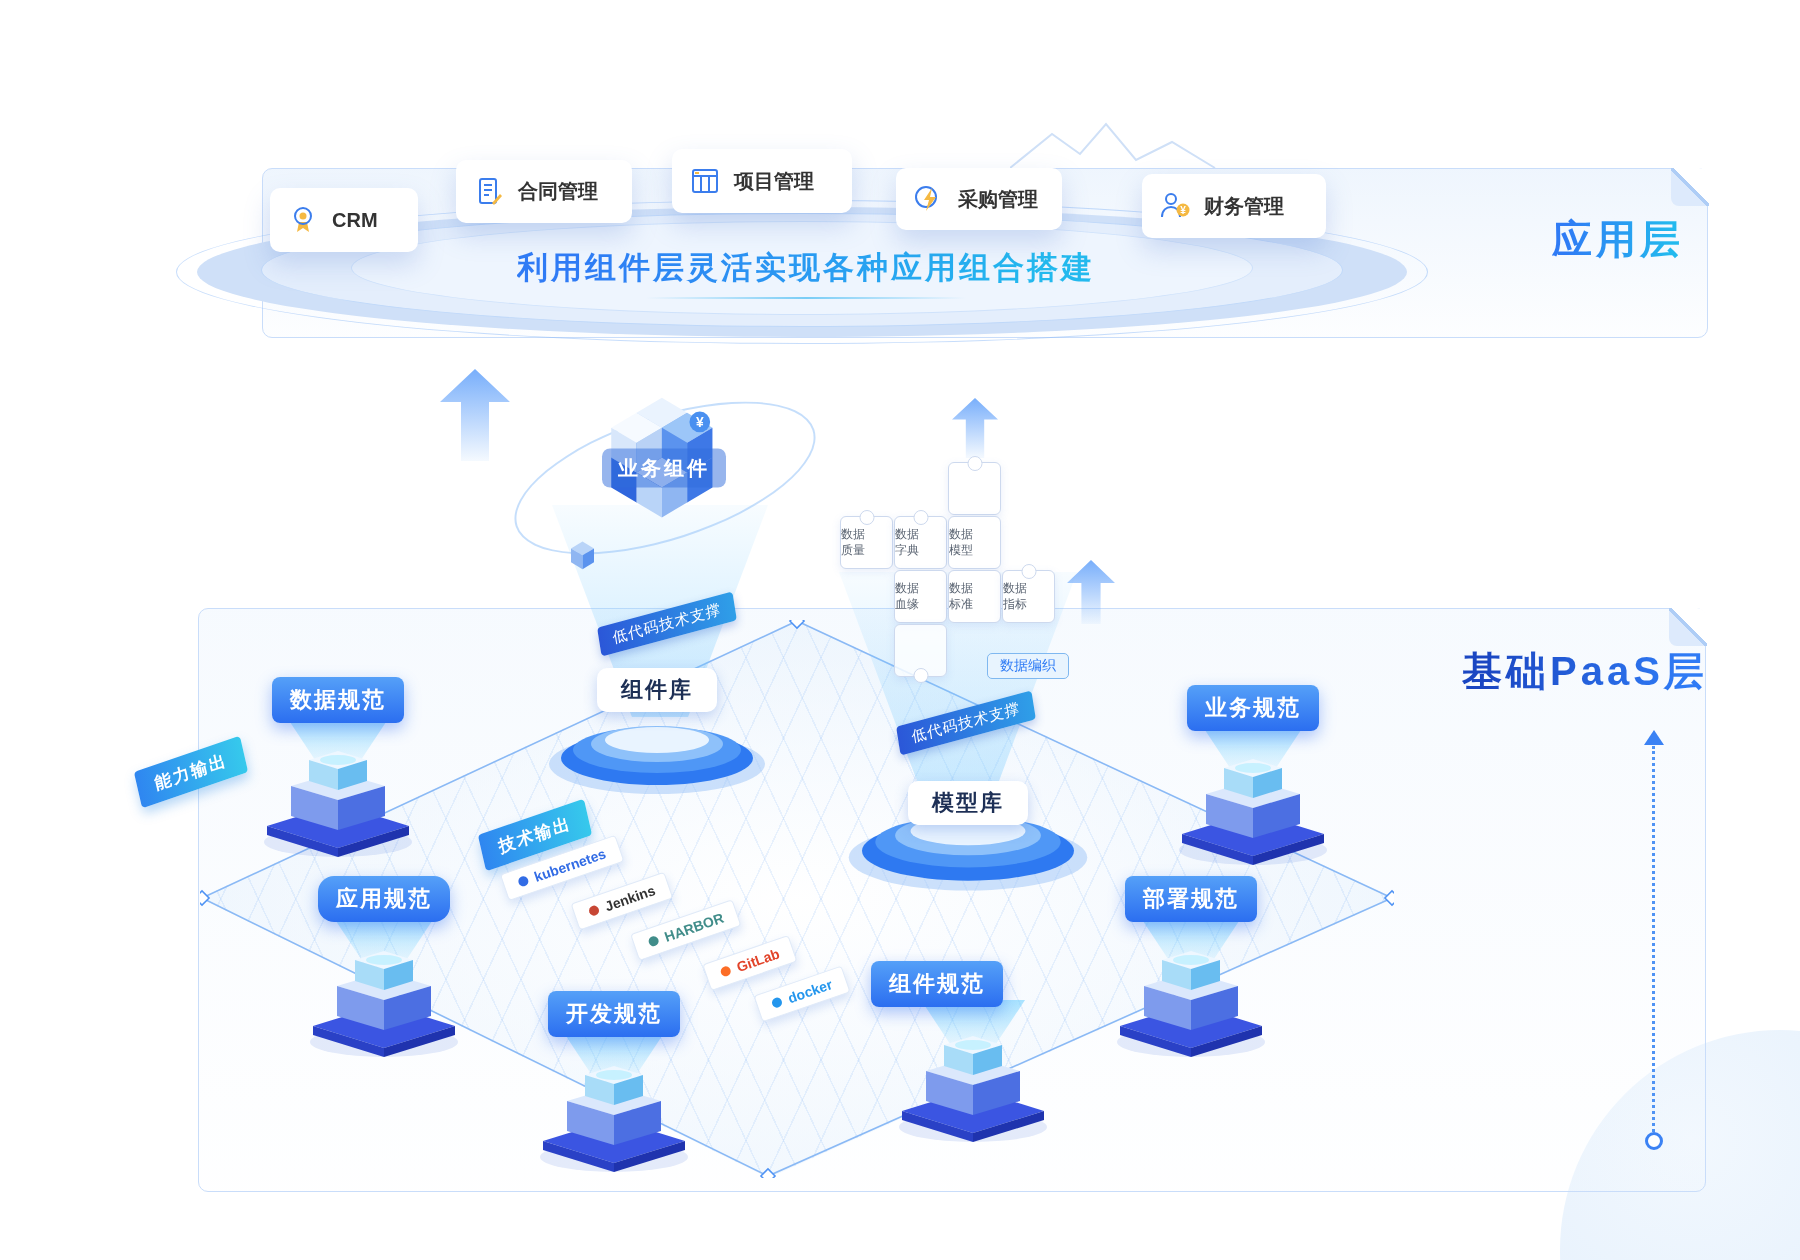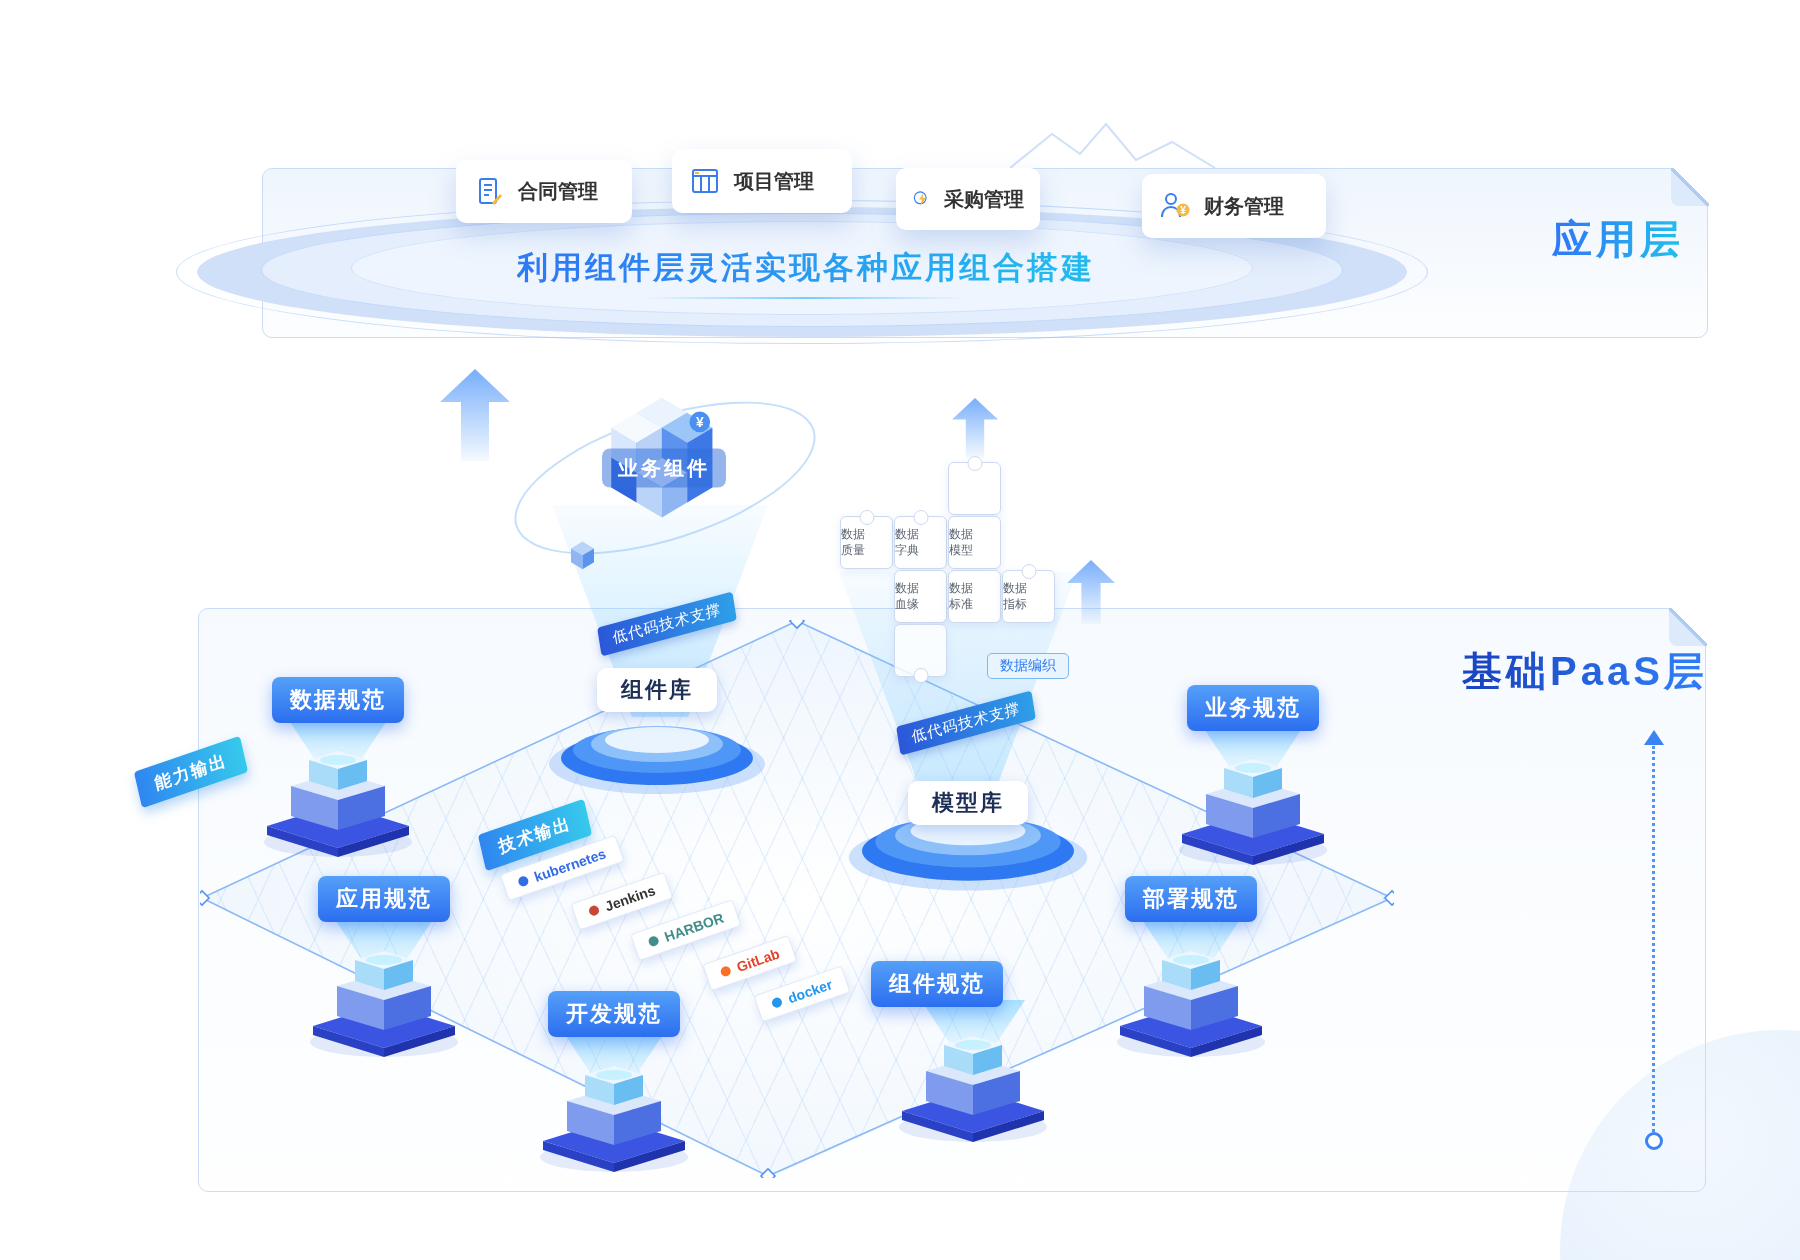--- a/index.html
+++ b/index.html
@@ -151,20 +151,28 @@
   <div class="ring" style="left:802px;top:272px;width:1130px;height:122px;"></div>
   <div class="ellipse" style="left:802px;top:272px;width:1210px;height:130px;background:#cfe0f8;z-index:2;"></div>
   <div class="ellipse" style="left:802px;top:270px;width:1080px;height:112px;background:#e4eefc;z-index:2;border:1px solid #bfd8f9;"></div>
   <div class="ellipse" style="left:802px;top:268px;width:900px;height:92px;background:#eef5fe;z-index:2;border:1px solid #cfe2fb;"></div>
 
   <div class="banner grad-text" style="left:806px;top:268px;">利用组件层灵活实现各种应用组合搭建</div>
   <div class="banner-line" style="left:806px;top:298px;"></div>
 
   <div class="layer-label grad-text" style="left:1552px;top:212px;text-align:center;">应用层</div>
 
+  <div class="app-card" style="left:270px;top:188px;width:148px;height:64px;">
+    <svg width="34" height="34" viewBox="0 0 34 34">
+      <path d="M13 19 L11 29 L17 25 L23 29 L21 19" fill="#f5b942"></path>
+      <circle cx="17" cy="13" r="8" fill="none" stroke="#3b7ded" stroke-width="2"></circle>
+      <circle cx="17" cy="13" r="3.5" fill="#f5b942"></circle>
+    </svg>
+    <span class="lbl">CRM</span>
+  </div>
 
   <div class="app-card" style="left:456px;top:160px;width:176px;height:63px;">
     <svg width="34" height="34" viewBox="0 0 34 34">
       <rect x="8" y="4" width="16" height="24" rx="2" fill="none" stroke="#3b7ded" stroke-width="2"></rect>
       <line x1="12" y1="10" x2="20" y2="10" stroke="#3b7ded" stroke-width="2"></line>
       <line x1="12" y1="15" x2="20" y2="15" stroke="#3b7ded" stroke-width="2"></line>
       <line x1="12" y1="20" x2="17" y2="20" stroke="#3b7ded" stroke-width="2"></line>
       <path d="M20 28 L28 19 L30 21 L22 30 Z" fill="#f5b942"></path>
     </svg>
     <span class="lbl">合同管理</span>
@@ -174,21 +182,21 @@
     <svg width="34" height="34" viewBox="0 0 34 34">
       <rect x="5" y="6" width="24" height="22" rx="2" fill="none" stroke="#3b7ded" stroke-width="2"></rect>
       <line x1="5" y1="12" x2="29" y2="12" stroke="#3b7ded" stroke-width="2"></line>
       <line x1="13" y1="12" x2="13" y2="28" stroke="#3b7ded" stroke-width="2"></line>
       <line x1="21" y1="12" x2="21" y2="28" stroke="#3b7ded" stroke-width="2"></line>
       <rect x="7" y="8" width="4" height="2" fill="#f5b942"></rect>
     </svg>
     <span class="lbl">项目管理</span>
   </div>
 
-  <div class="app-card" style="left:896px;top:168px;width:144px;height:62px;">
+  <div class="app-card" style="left:896px;top:168px;width:166px;height:62px;">
     <svg width="34" height="34" viewBox="0 0 34 34">
       <circle cx="14" cy="15" r="10" fill="none" stroke="#3b7ded" stroke-width="2"></circle>
       <polygon points="20,6 12,18 17,18 14,29 24,15 18,15" fill="#f5b942"></polygon>
     </svg>
     <span class="lbl">采购管理</span>
   </div>
 
   <div class="app-card" style="left:1142px;top:174px;width:184px;height:64px;">
     <svg width="34" height="34" viewBox="0 0 34 34">
       <circle cx="13" cy="10" r="5" fill="none" stroke="#3b7ded" stroke-width="2"></circle>
@@ -217,21 +225,21 @@
   <div class="dot-line"></div>
   <div class="dot-end"></div>
 
   <div class="beam" style="left:338px;top:716px;"></div>
   <div class="plate" style="left:338px;top:700px;">数据规范</div>
   <svg class="server" style="left:338px;top:795px;" width="150" height="130">
       <use href="#server-shape"></use>
     </svg>
 
   <div class="beam" style="left:384px;top:915px;"></div>
-  <div class="plate" style="left:384px;top:899px;">应用规范</div>
+  <div class="plate" style="left:384px;top:899px;border-radius:16px;">应用规范</div>
   <svg class="server" style="left:384px;top:995px;" width="150" height="130">
       <use href="#server-shape"></use>
     </svg>
 
   <div class="beam" style="left:614px;top:1030px;"></div>
   <div class="plate" style="left:614px;top:1014px;">开发规范</div>
   <svg class="server" style="left:614px;top:1110px;" width="150" height="130">
       <use href="#server-shape"></use>
     </svg>
 

